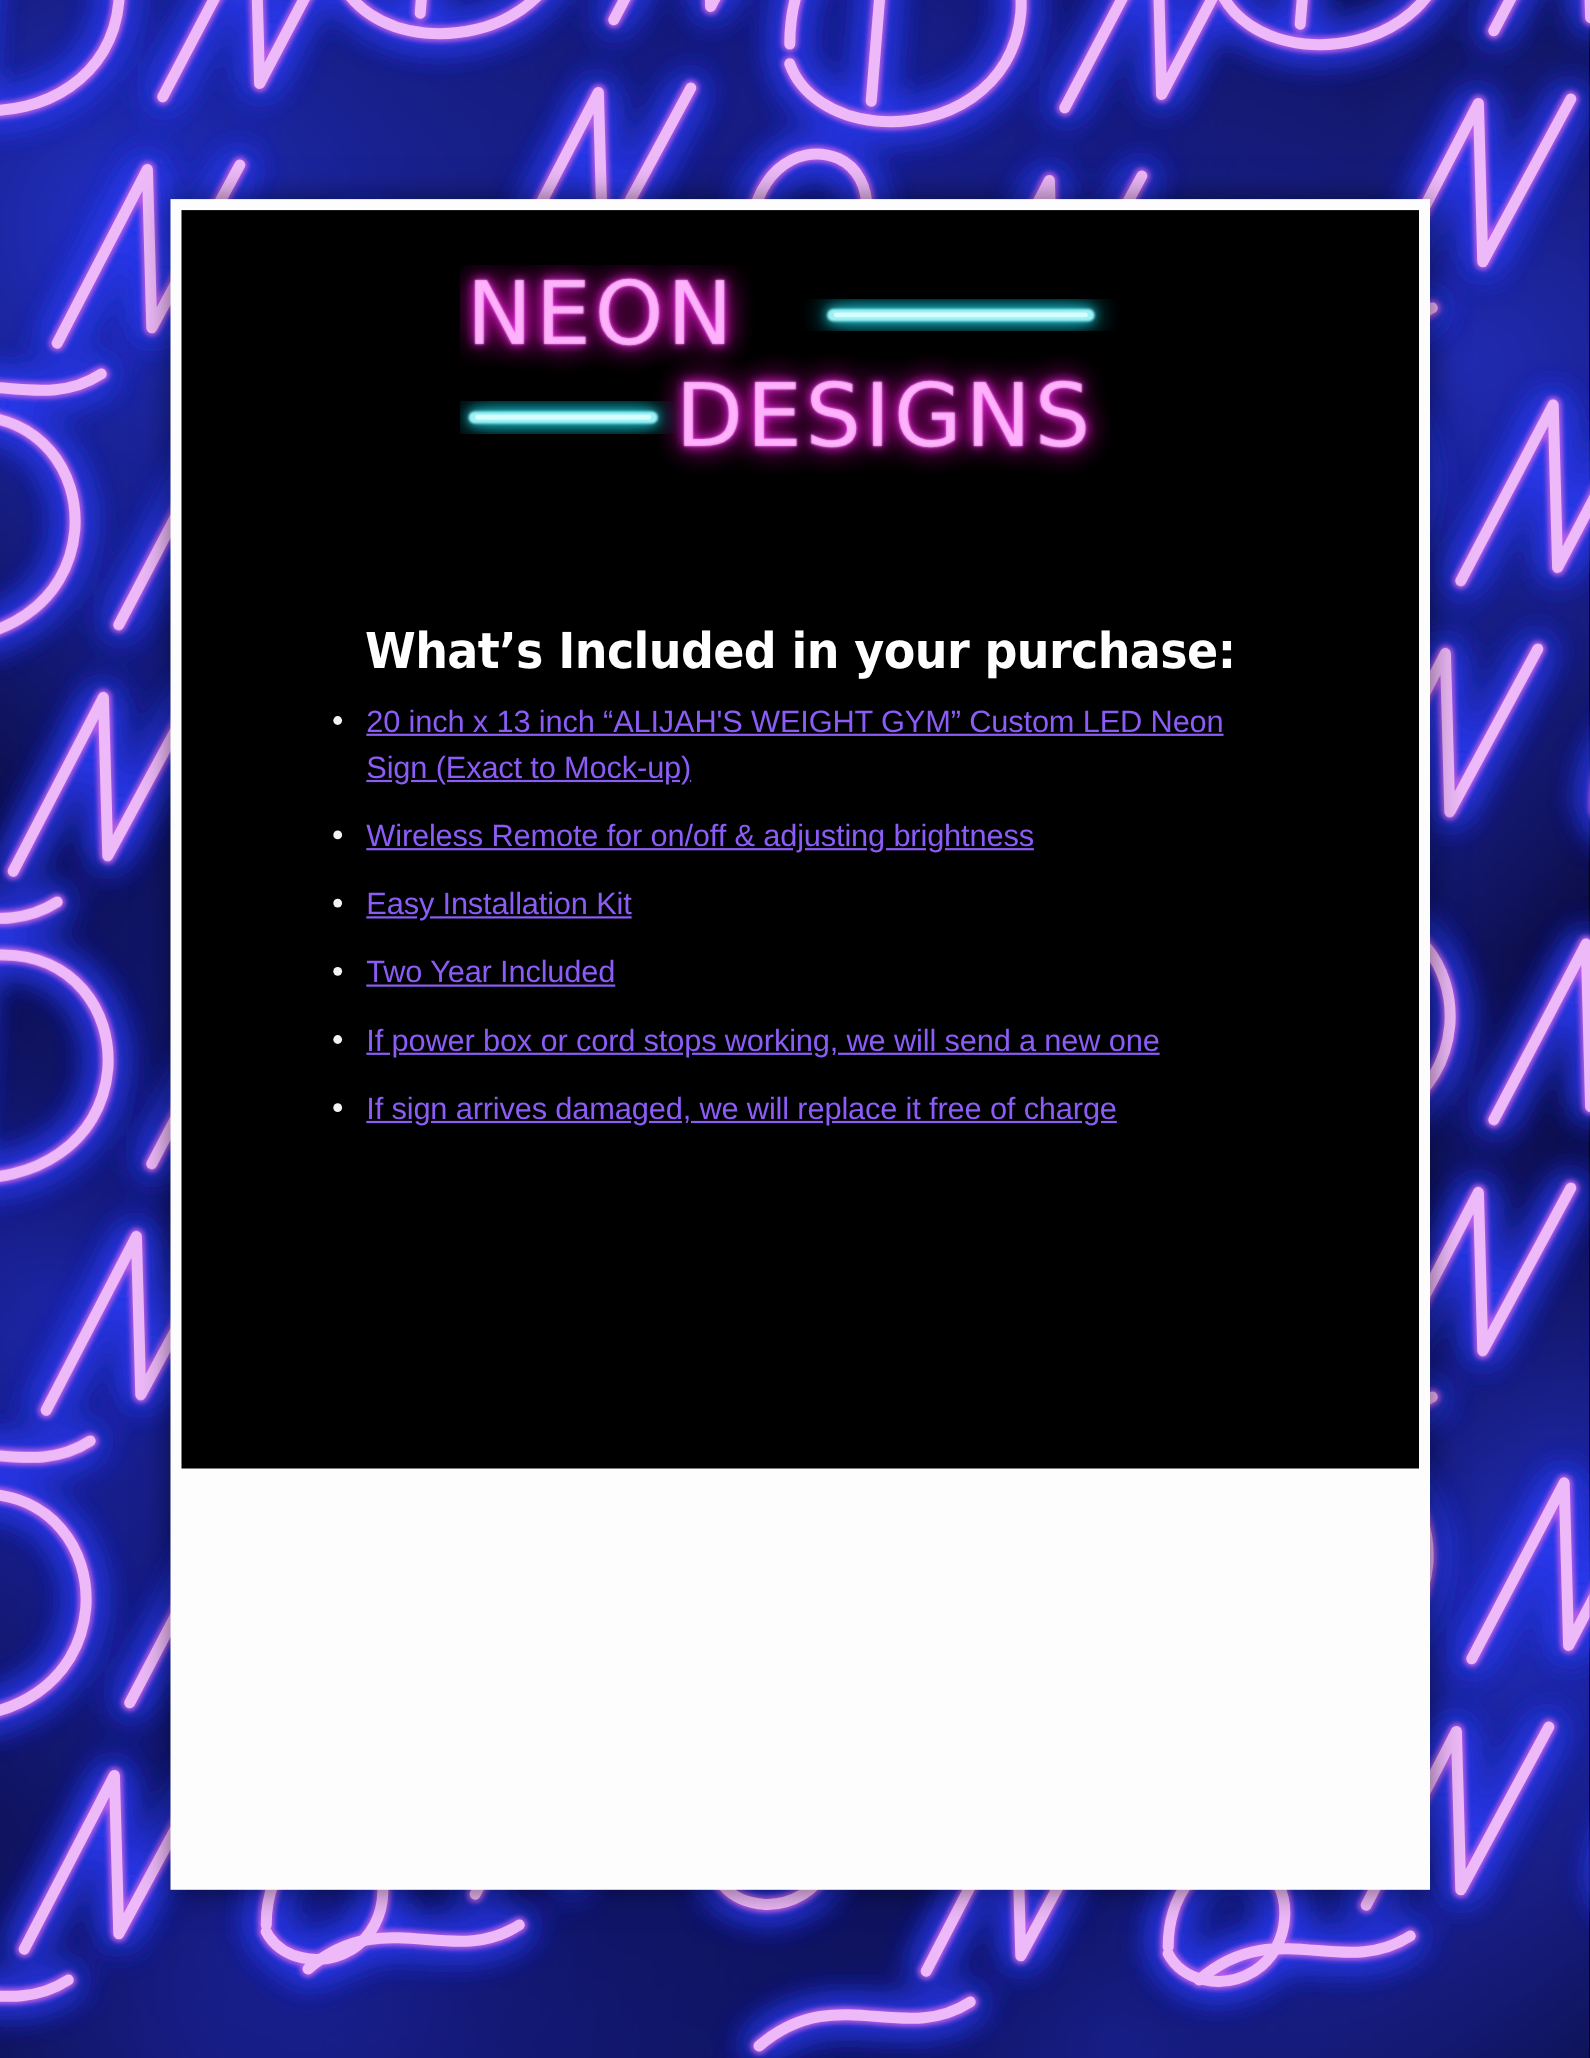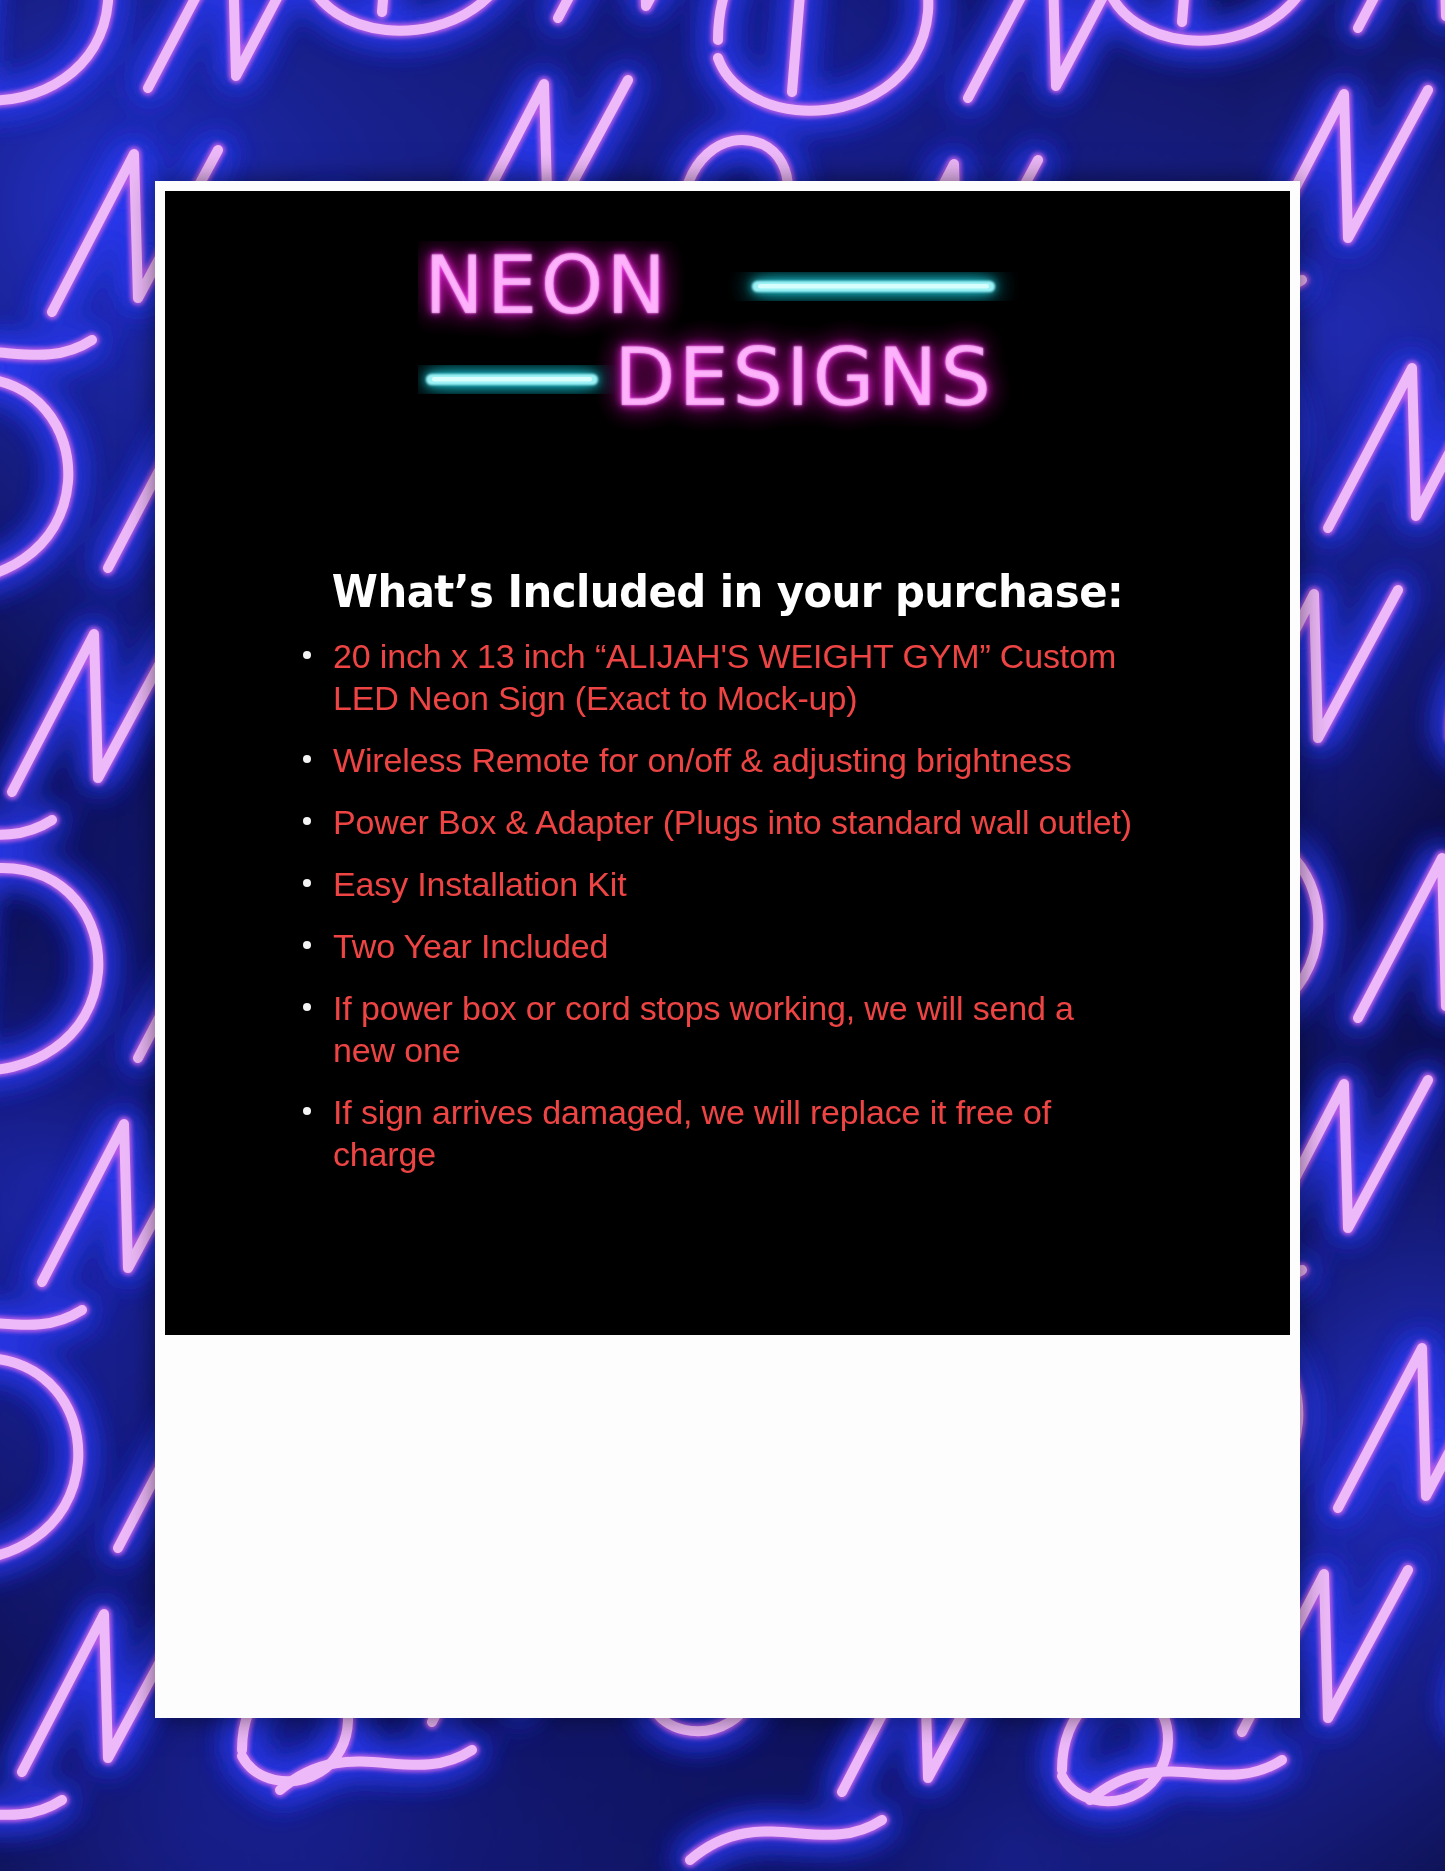--- a/index.html
+++ b/index.html
@@ -99,25 +99,26 @@
 
   
   .list {
     position: absolute;
     left: 130px;
     top: 444px;
     width: 840px;
     margin: 0;
     padding: 0;
     list-style: none;
-    color: #ef4444;
+    color: #8b5cf6;
     font-family: "Liberation Sans", sans-serif;
-    font-size: 34px;
+    font-size: 28px;
     line-height: 42px;
     font-weight: 400;
+    text-decoration: underline;
   }
   .list li {
     position: relative;
     padding-left: 38px;
     margin-bottom: 20px;
     letter-spacing: -0.15px;
   }
   .list li .bullet {
     position: absolute;
     left: 8px;
@@ -324,24 +325,20 @@
       <li>
         <span class="bullet"></span>
         <span class="txt">20 inch x 13 inch “ALIJAH'S WEIGHT GYM” Custom LED Neon Sign (Exact to Mock-up)</span>
       </li>
       <li>
         <span class="bullet"></span>
         <span class="txt">Wireless Remote for on/off &amp; adjusting brightness</span>
       </li>
       <li>
         <span class="bullet"></span>
-        <span class="txt">Power Box &amp; Adapter (Plugs into standard wall outlet)</span>
-      </li>
-      <li>
-        <span class="bullet"></span>
         <span class="txt">Easy Installation Kit</span>
       </li>
       <li>
         <span class="bullet"></span>
         <span class="txt">Two Year Included</span>
       </li>
       <li>
         <span class="bullet"></span>
         <span class="txt">If power box or cord stops working, we will send a new one</span>
       </li>

